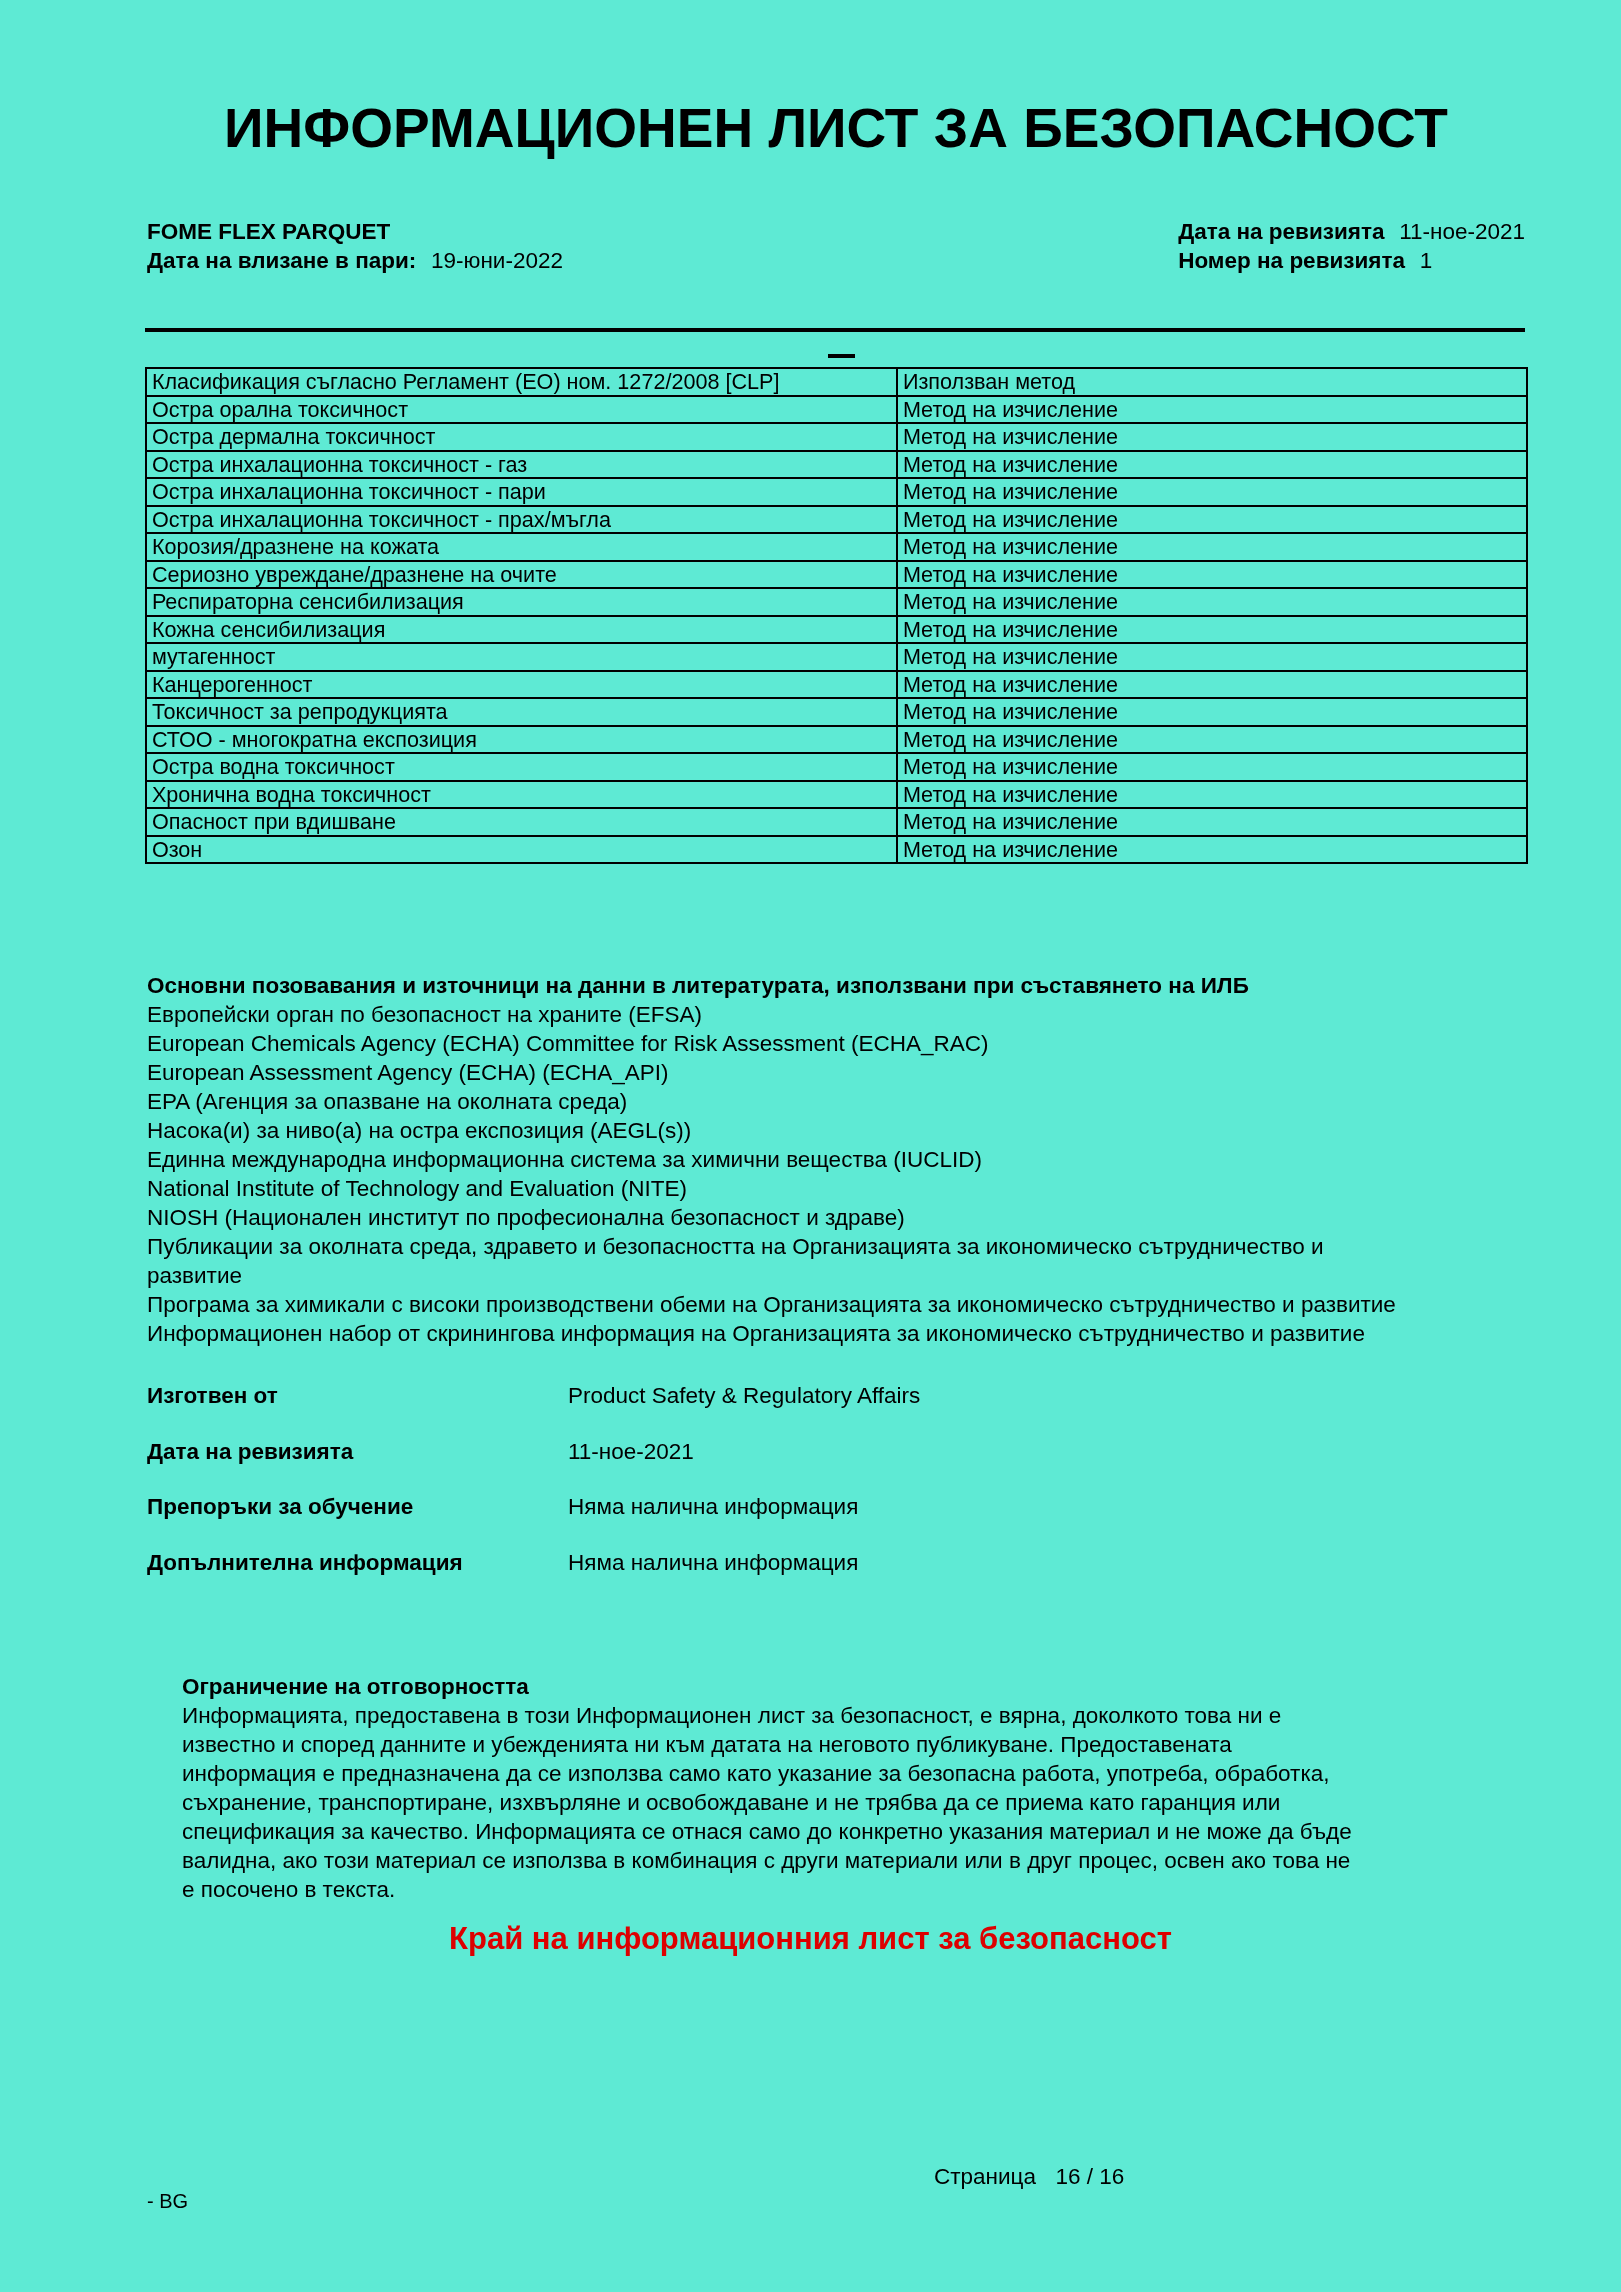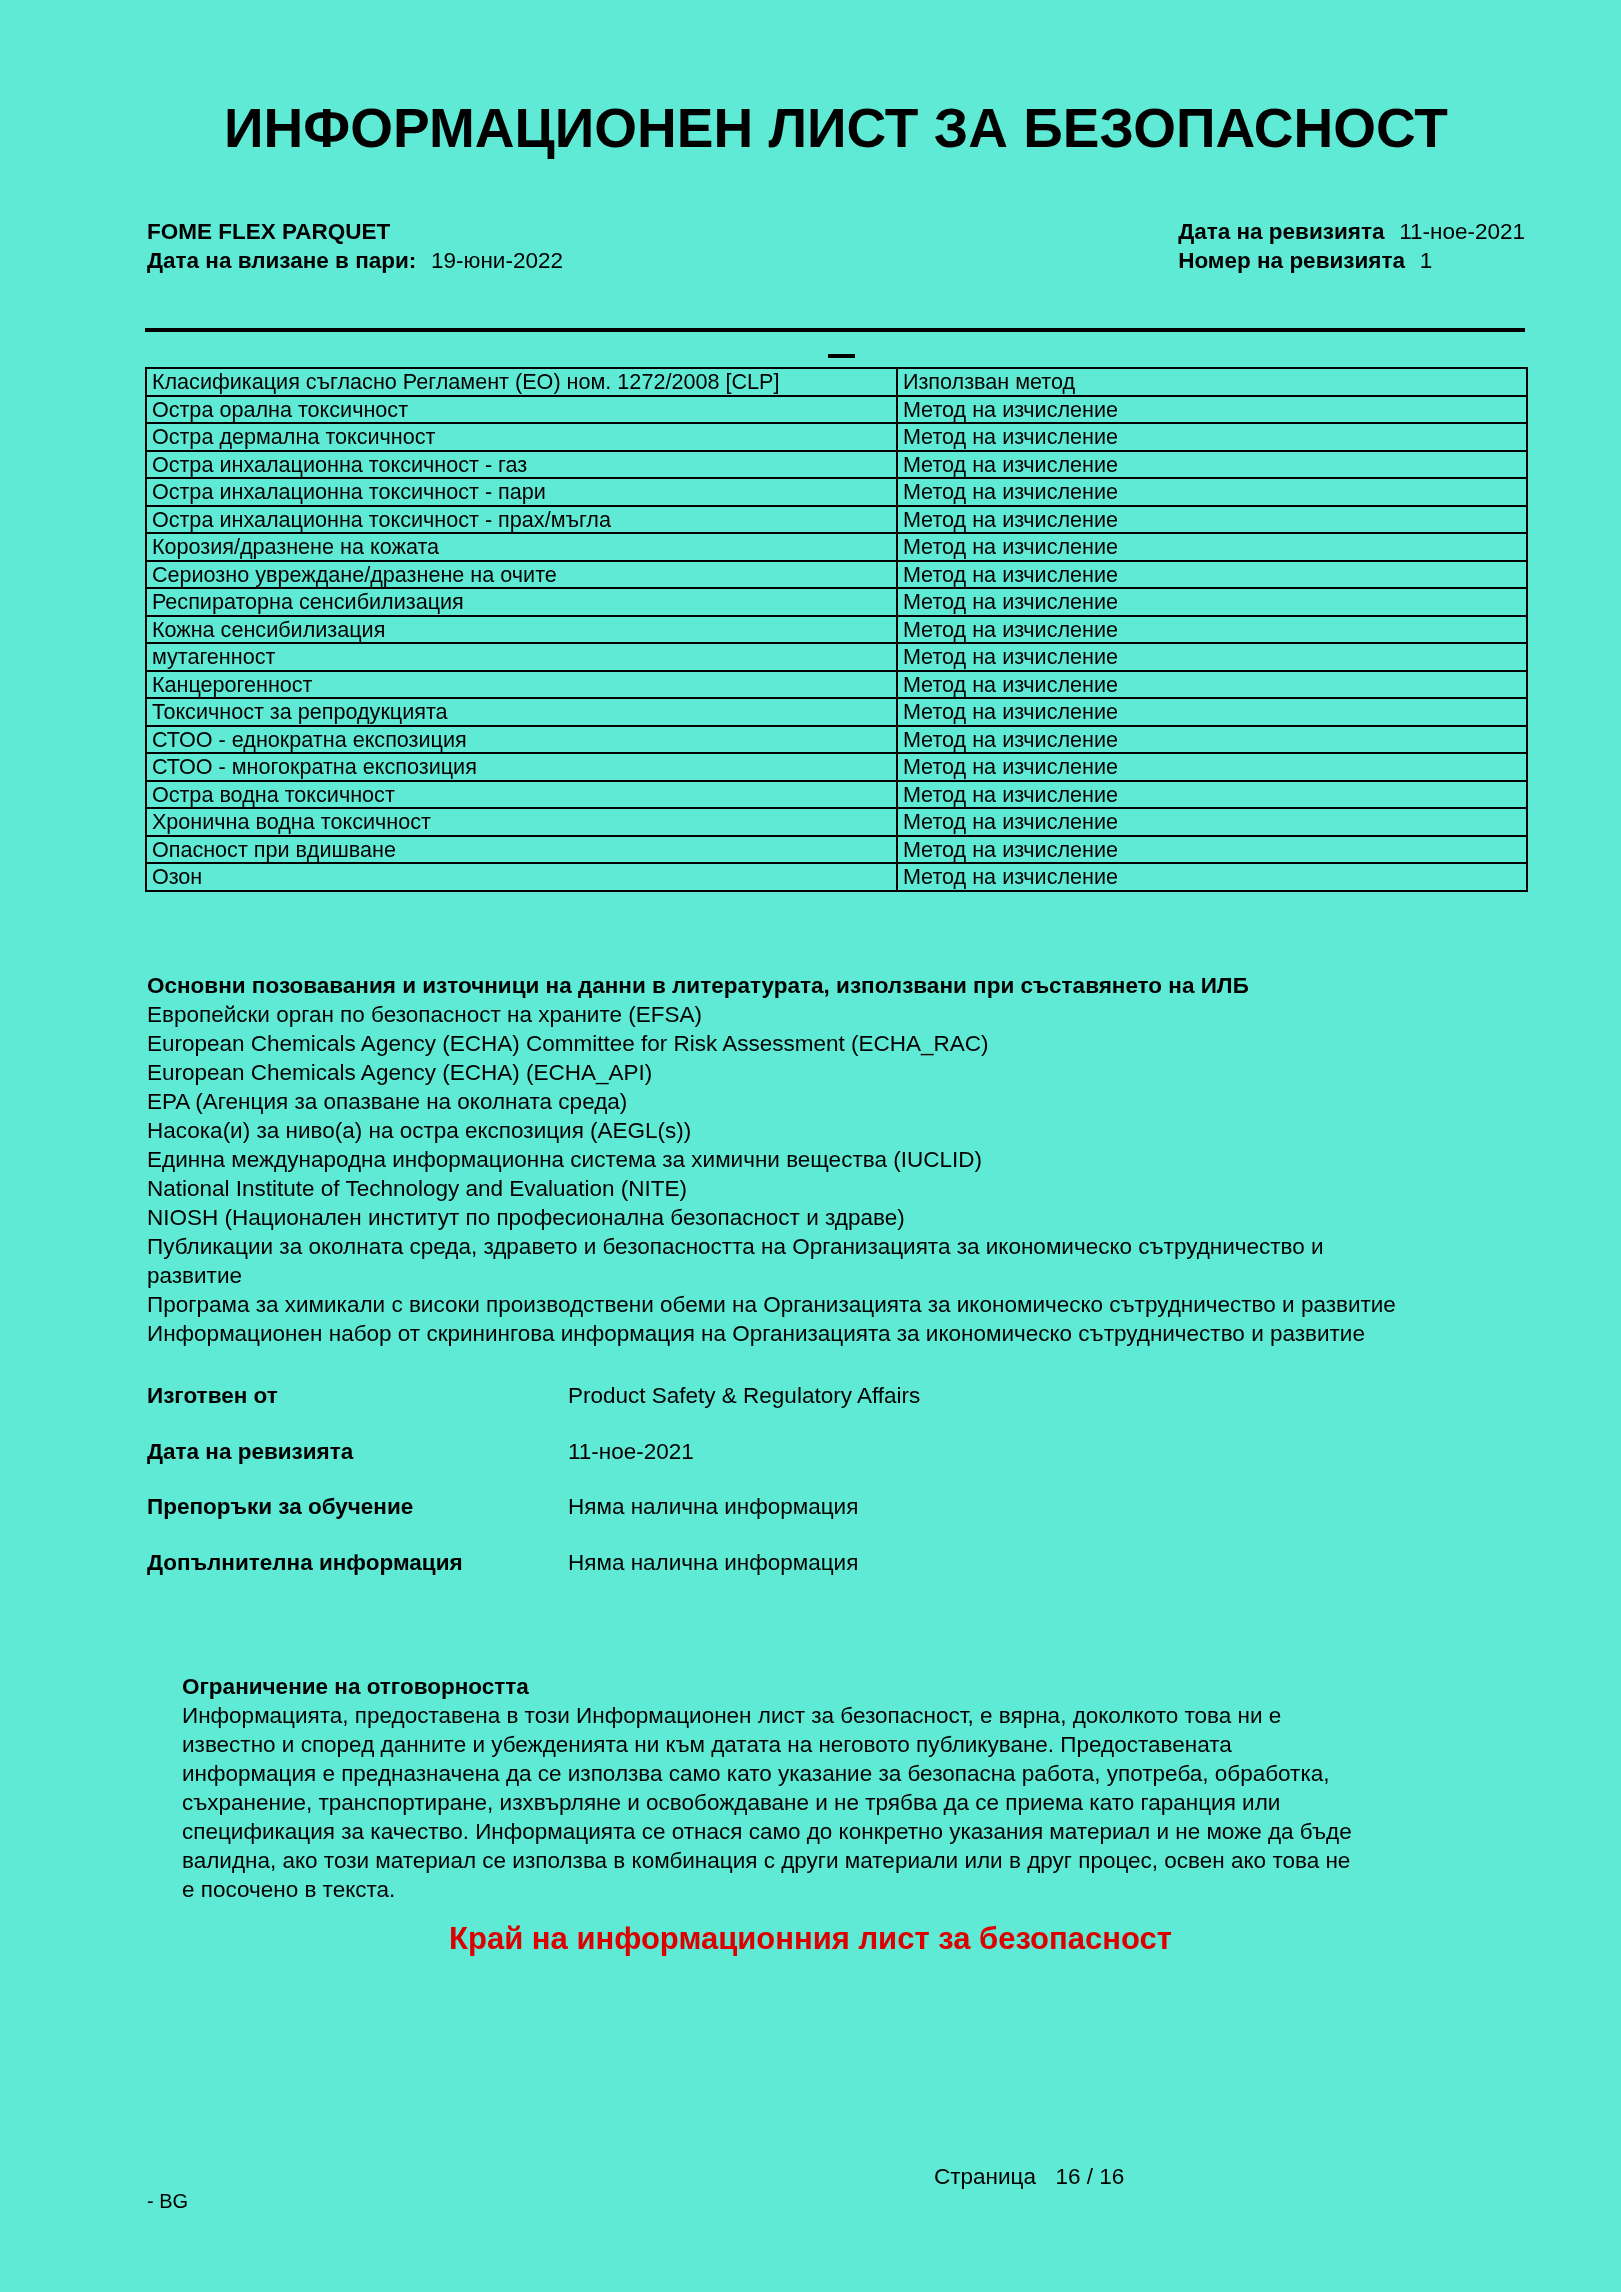--- a/index.html
+++ b/index.html
@@ -208,24 +208,20 @@
         <tr>
           <td class="col-classification">Канцерогенност</td>
           <td>Метод на изчисление</td>
         </tr>
 
         <tr>
           <td class="col-classification">Токсичност за репродукцията</td>
           <td>Метод на изчисление</td>
         </tr>
 
-        <tr>
-          <td class="col-classification">СТОО - еднократна експозиция</td>
-          <td>Метод на изчисление</td>
-        </tr>
 
         <tr>
           <td class="col-classification">СТОО - многократна експозиция</td>
           <td>Метод на изчисление</td>
         </tr>
 
         <tr>
           <td class="col-classification">Остра водна токсичност</td>
           <td>Метод на изчисление</td>
         </tr>
@@ -248,21 +244,21 @@
   </table>
 
   <div class="sources">
     <div class="sources-heading">Основни позовавания и източници на данни в литературата, използвани при съставянето на ИЛБ</div>
     <div>
 
         <div class="source-item">Европейски орган по безопасност на храните (EFSA)</div>
 
         <div class="source-item">European Chemicals Agency (ECHA) Committee for Risk Assessment (ECHA_RAC)</div>
 
-        <div class="source-item">European Chemicals Agency (ECHA) (ECHA_API)</div>
+        <div class="source-item">European Assessment Agency (ECHA) (ECHA_API)</div>
 
         <div class="source-item">EPA (Агенция за опазване на околната среда)</div>
 
         <div class="source-item">Насока(и) за ниво(а) на остра експозиция (AEGL(s))</div>
 
         <div class="source-item">Единна международна информационна система за химични вещества (IUCLID)</div>
 
         <div class="source-item">National Institute of Technology and Evaluation (NITE)</div>
 
         <div class="source-item">NIOSH (Национален институт по професионална безопасност и здраве)</div>

